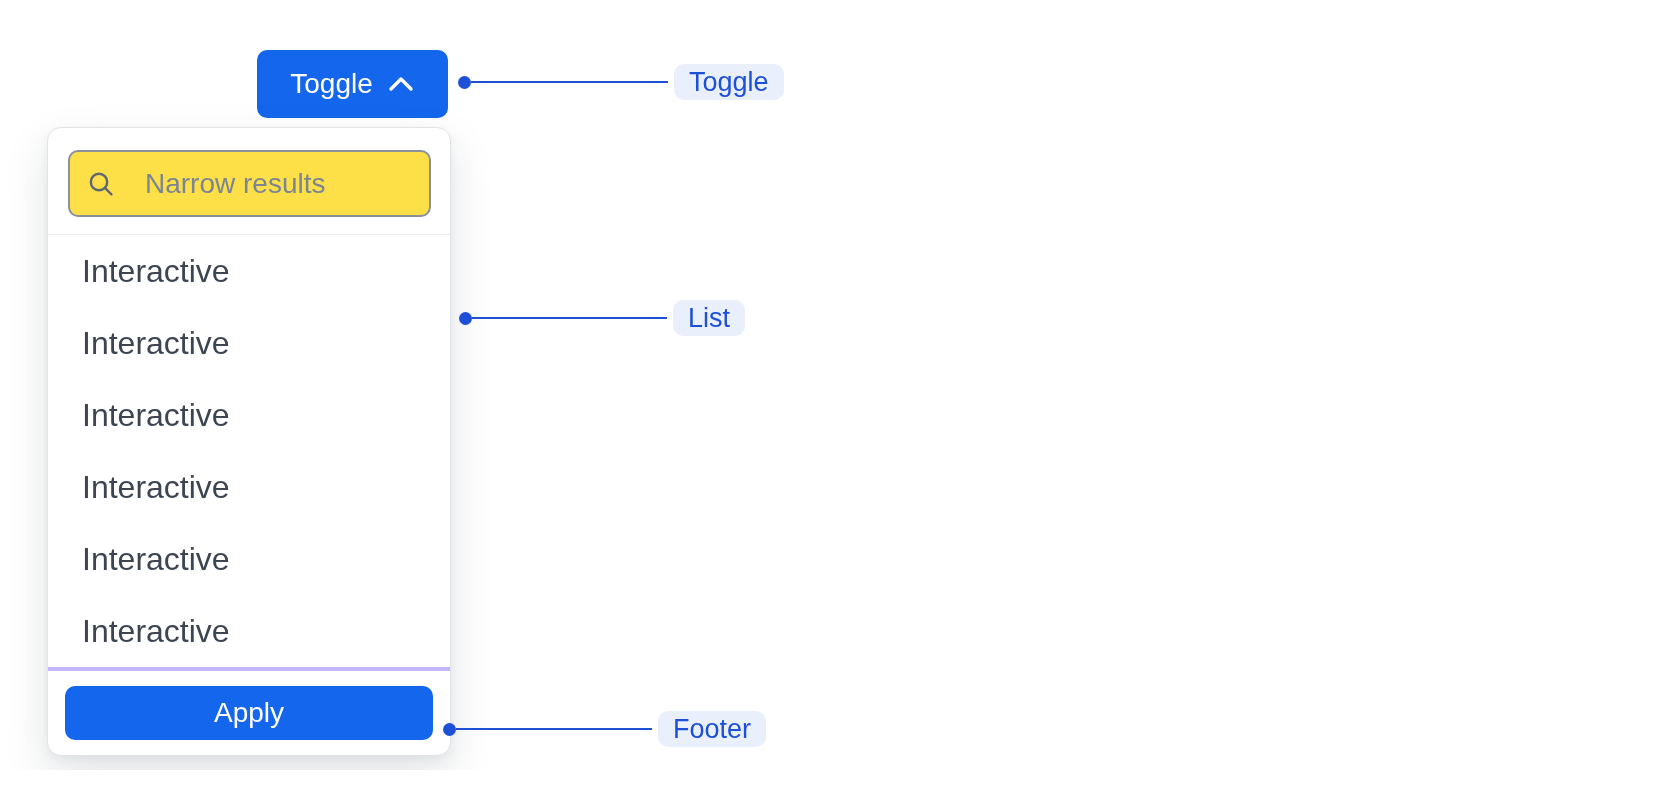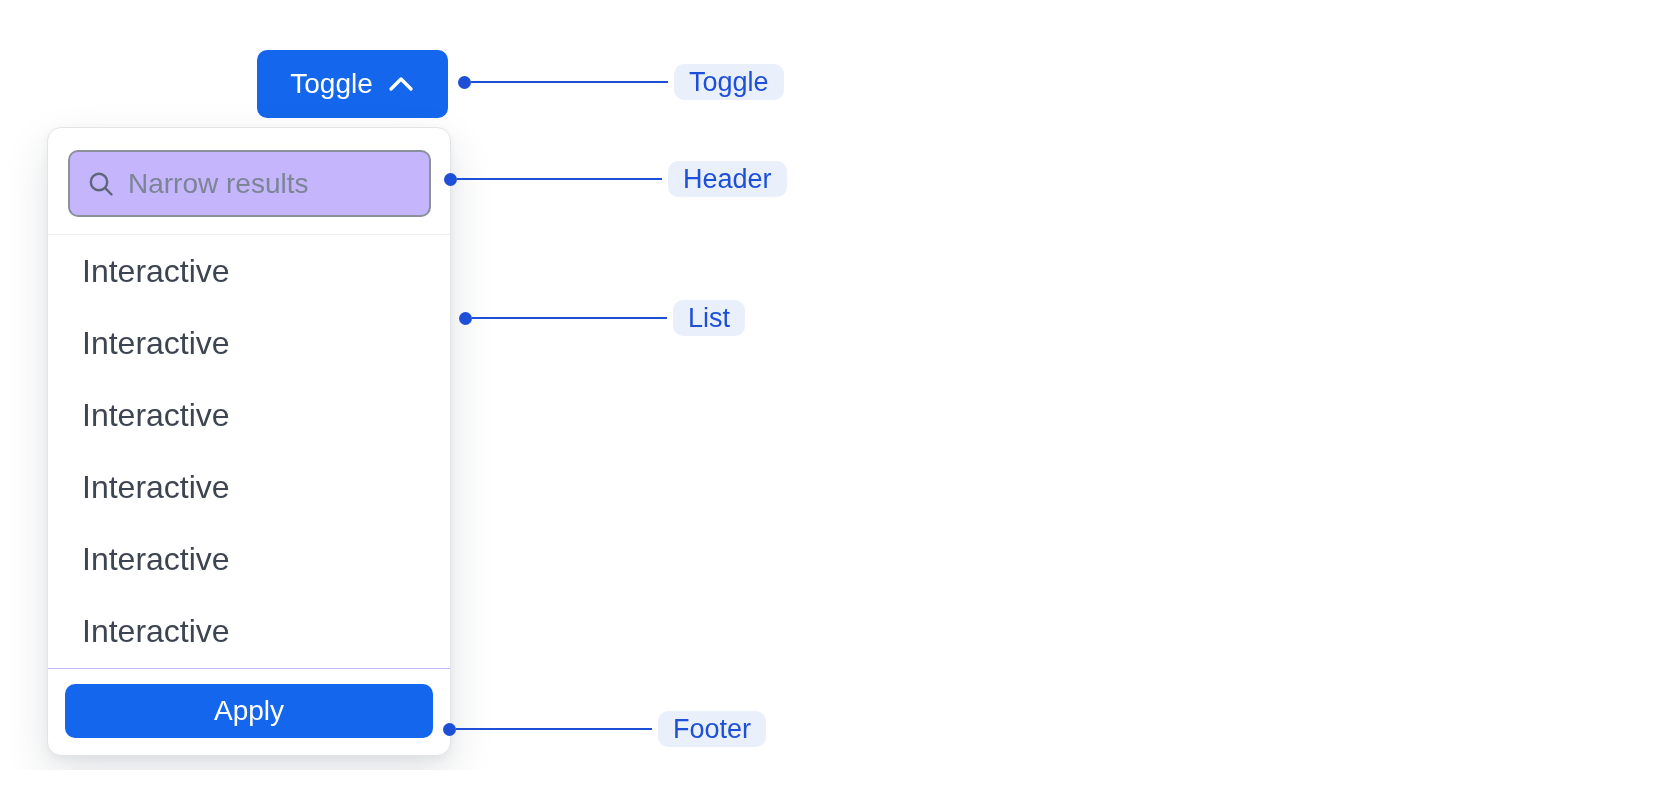--- a/index.html
+++ b/index.html
@@ -23,36 +23,36 @@
     position:absolute; left:47px; top:127px; width:404px; height:629px;
     background:#ffffff; border:1px solid #e2e4e8; border-radius:14px;
     box-shadow:0 18px 44px rgba(25,35,55,0.13), 0 3px 8px rgba(25,35,55,0.05);
     display:flex; flex-direction:column;
   }
   .panel-header {
     padding:22px 19px 17px 20px; border-bottom:1px solid #eceef1;
   }
   .search-box {
     height:67px; border:2px solid #8a909c; border-radius:10px;
-    display:flex; align-items:center; padding:0 14px 0 17px; gap:13px; background:#c4b5fd;justify-content:center;
+    display:flex; align-items:center; padding:0 14px 0 17px; gap:30px; background:#fde047;justify-content:center;
   }
   .search-box svg { flex:0 0 auto; display:block; }
   .search-box input {
     flex:1 1 auto; min-width:0; border:none; outline:none; background:transparent;
     font-family:"Liberation Sans", sans-serif; font-size:28px; color:#3d4553;
   }
   .search-box input::placeholder { color:#7c8594; opacity:1; }
 
   .panel-list { flex:1 1 auto; }
   .list-item {
     height:72px; display:flex; align-items:center; padding-left:34px;
     font-size:32px; color:#3d4553; cursor:pointer;
   }
 
-  .panel-footer { border-top:1px solid #c4b5fd; padding:15px 17px 17px 17px; }
+  .panel-footer { border-top:4px solid #c4b5fd; padding:15px 17px 17px 17px; }
   .apply-btn {
     width:100%; height:54px; background:#1466ec; border:none; border-radius:10px; cursor:pointer;
     color:#ffffff; font-family:"Liberation Sans", sans-serif; font-size:28px; font-weight:500;
   }
 
   
   .annotation { position:absolute; display:flex; align-items:center; height:36px; }
   .annotation .dot  { width:13px; height:13px; border-radius:50%; background:#1d4fd7; flex:0 0 auto; }
   .annotation .conn { height:2.5px; background:#1d4fd7; flex:0 0 auto; }
   .annotation .pill {
@@ -107,25 +107,20 @@
     </div>
 
   </div>
 
   <div class="annotation ann-toggle">
     <span class="dot"></span>
     <span class="conn"></span>
     <span class="pill">Toggle</span>
   </div>
 
-  <div class="annotation ann-header">
-    <span class="dot"></span>
-    <span class="conn"></span>
-    <span class="pill">Header</span>
-  </div>
 
   <div class="annotation ann-list">
     <span class="dot"></span>
     <span class="conn"></span>
     <span class="pill">List</span>
   </div>
 
   <div class="annotation ann-footer">
     <span class="dot"></span>
     <span class="conn"></span>

